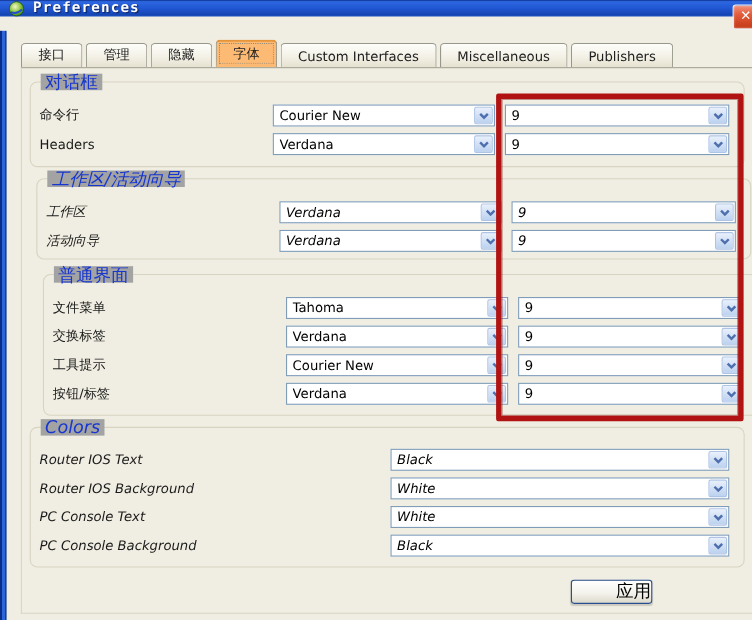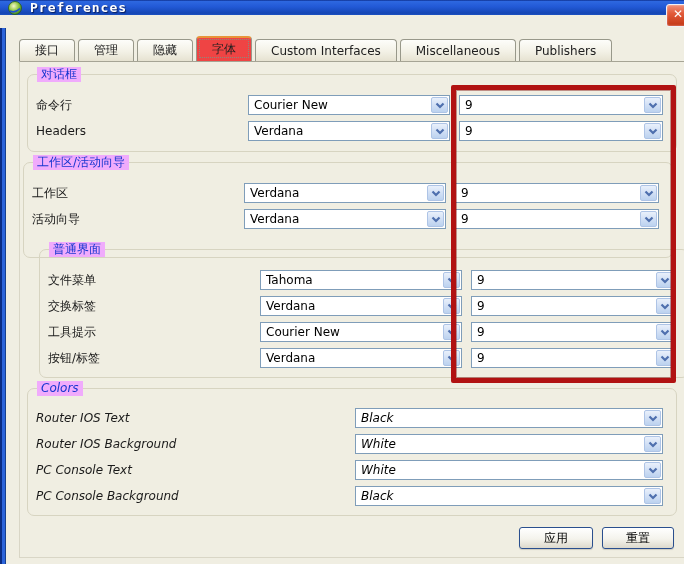--- a/index.html
+++ b/index.html
@@ -42,44 +42,44 @@
   
   .tabs { position:absolute; left:13px; top:10px; display:flex; align-items:center; height:24px; z-index:3; }
   .tab {
     height:22px; padding:0 15px; margin-right:3px;
     display:flex; align-items:center; box-sizing:border-box;
     background:linear-gradient(180deg,#fdfdfa 0%,#f3f1e6 55%,#e6e2d1 100%);
     border:1px solid #98988a; border-bottom:none;
     border-radius:4px 4px 0 0; color:#202020; cursor:default; white-space:nowrap;
   }
   .tab.active {
-    height:25px; margin-top:-3px; background:#ef4444;
+    height:25px; margin-top:-3px; background:#fdba74;
     border-top:2px solid #e7953a; z-index:4; position:relative;
     outline:1px dotted #8c8a7c; outline-offset:-4px;
   }
 
   
   .pane {
     position:absolute; left:13px; right:0; top:33px; bottom:6px;
     background:#f0eee2;
     border-top:1px solid #a6a495; border-left:1px solid #d9d6c6; border-bottom:1px solid #d9d6c6;
   }
 
   
   .group {
     position:absolute; box-sizing:border-box;
     border:1px solid #d7d4c1; border-radius:7px;
     padding:20px 0 0 8px;
   }
   .group-title {
     position:absolute; top:-8px; left:9px; padding:0 4px;
-    background:#f0abfc; color:#1636cf; font-size:12px; line-height:15px;
+    background:#a3a3a3; color:#1636cf; font-size:16px; line-height:15px;
   }
   .g1 { left:21px; top:46px;  width:650px; height:78px; }
-  .g2 { left:17px; top:134px; width:650px; height:96px; }
+  .g2 { left:27px; top:134px; width:650px; height:74px;font-style:italic; }
   .g3 { left:21px; top:221px; width:650px; height:129px;margin-left:12px; }
   .g4 { left:21px; top:360px; width:650px; height:128px; padding-top:19px;font-style:italic; }
 
   .row { position:relative; height:20px; margin-bottom:6px; }
   .row .label { position:absolute; left:0; top:50%; transform:translateY(-50%); color:#1a1a1a; white-space:nowrap; }
 
   
   .combo {
     position:absolute; top:0; height:20px; box-sizing:border-box;
     border:1px solid #7f9db9; background:#ffffff;
@@ -94,21 +94,21 @@
   }
   .combo.font  { left:212px; width:202px;justify-content:flex-end; }
   .combo.size  { left:423px; width:204px; }
   .combo.color { left:319px; width:308px; }
 
   
   .btn {
     position:absolute; top:499px; height:22px; box-sizing:border-box;
     border:1px solid #2a4f8e; border-radius:3px;
     background:linear-gradient(180deg,#ffffff 0%,#f4f3ec 55%,#ddd9cc 100%);
-    font-size:12px; color:#000; text-align:center; line-height:20px;
+    font-size:16px; color:#000; text-align:right; line-height:20px;
     box-shadow:0 1px 1px rgba(0,0,0,.15);
     font-family:"DejaVu Sans","Liberation Sans",sans-serif;
   }
   .btn-apply { left:513px; width:74px; }
   .btn-reset { left:596px; width:72px; }
 
   
   .highlight {
     position:absolute; left:451px; top:85px; width:225px; height:298px;
     box-sizing:border-box; border:5px solid #b11212; border-radius:2px;
@@ -377,19 +377,18 @@
           <span class="arrow">
               <svg width="10" height="7" viewBox="0 0 10 7">
                 <path d="M1.5 1.5 L5 5 L8.5 1.5" stroke="#4e6fae" stroke-width="2.2" fill="none"></path>
               </svg>
             </span>
         </div>
       </div>
     </div>
 
     <div class="btn btn-apply">应用</div>
-    <div class="btn btn-reset">重置</div>
 
   </div>
 
   <div class="highlight"></div>
 
 </div>
 
 </body></html>

